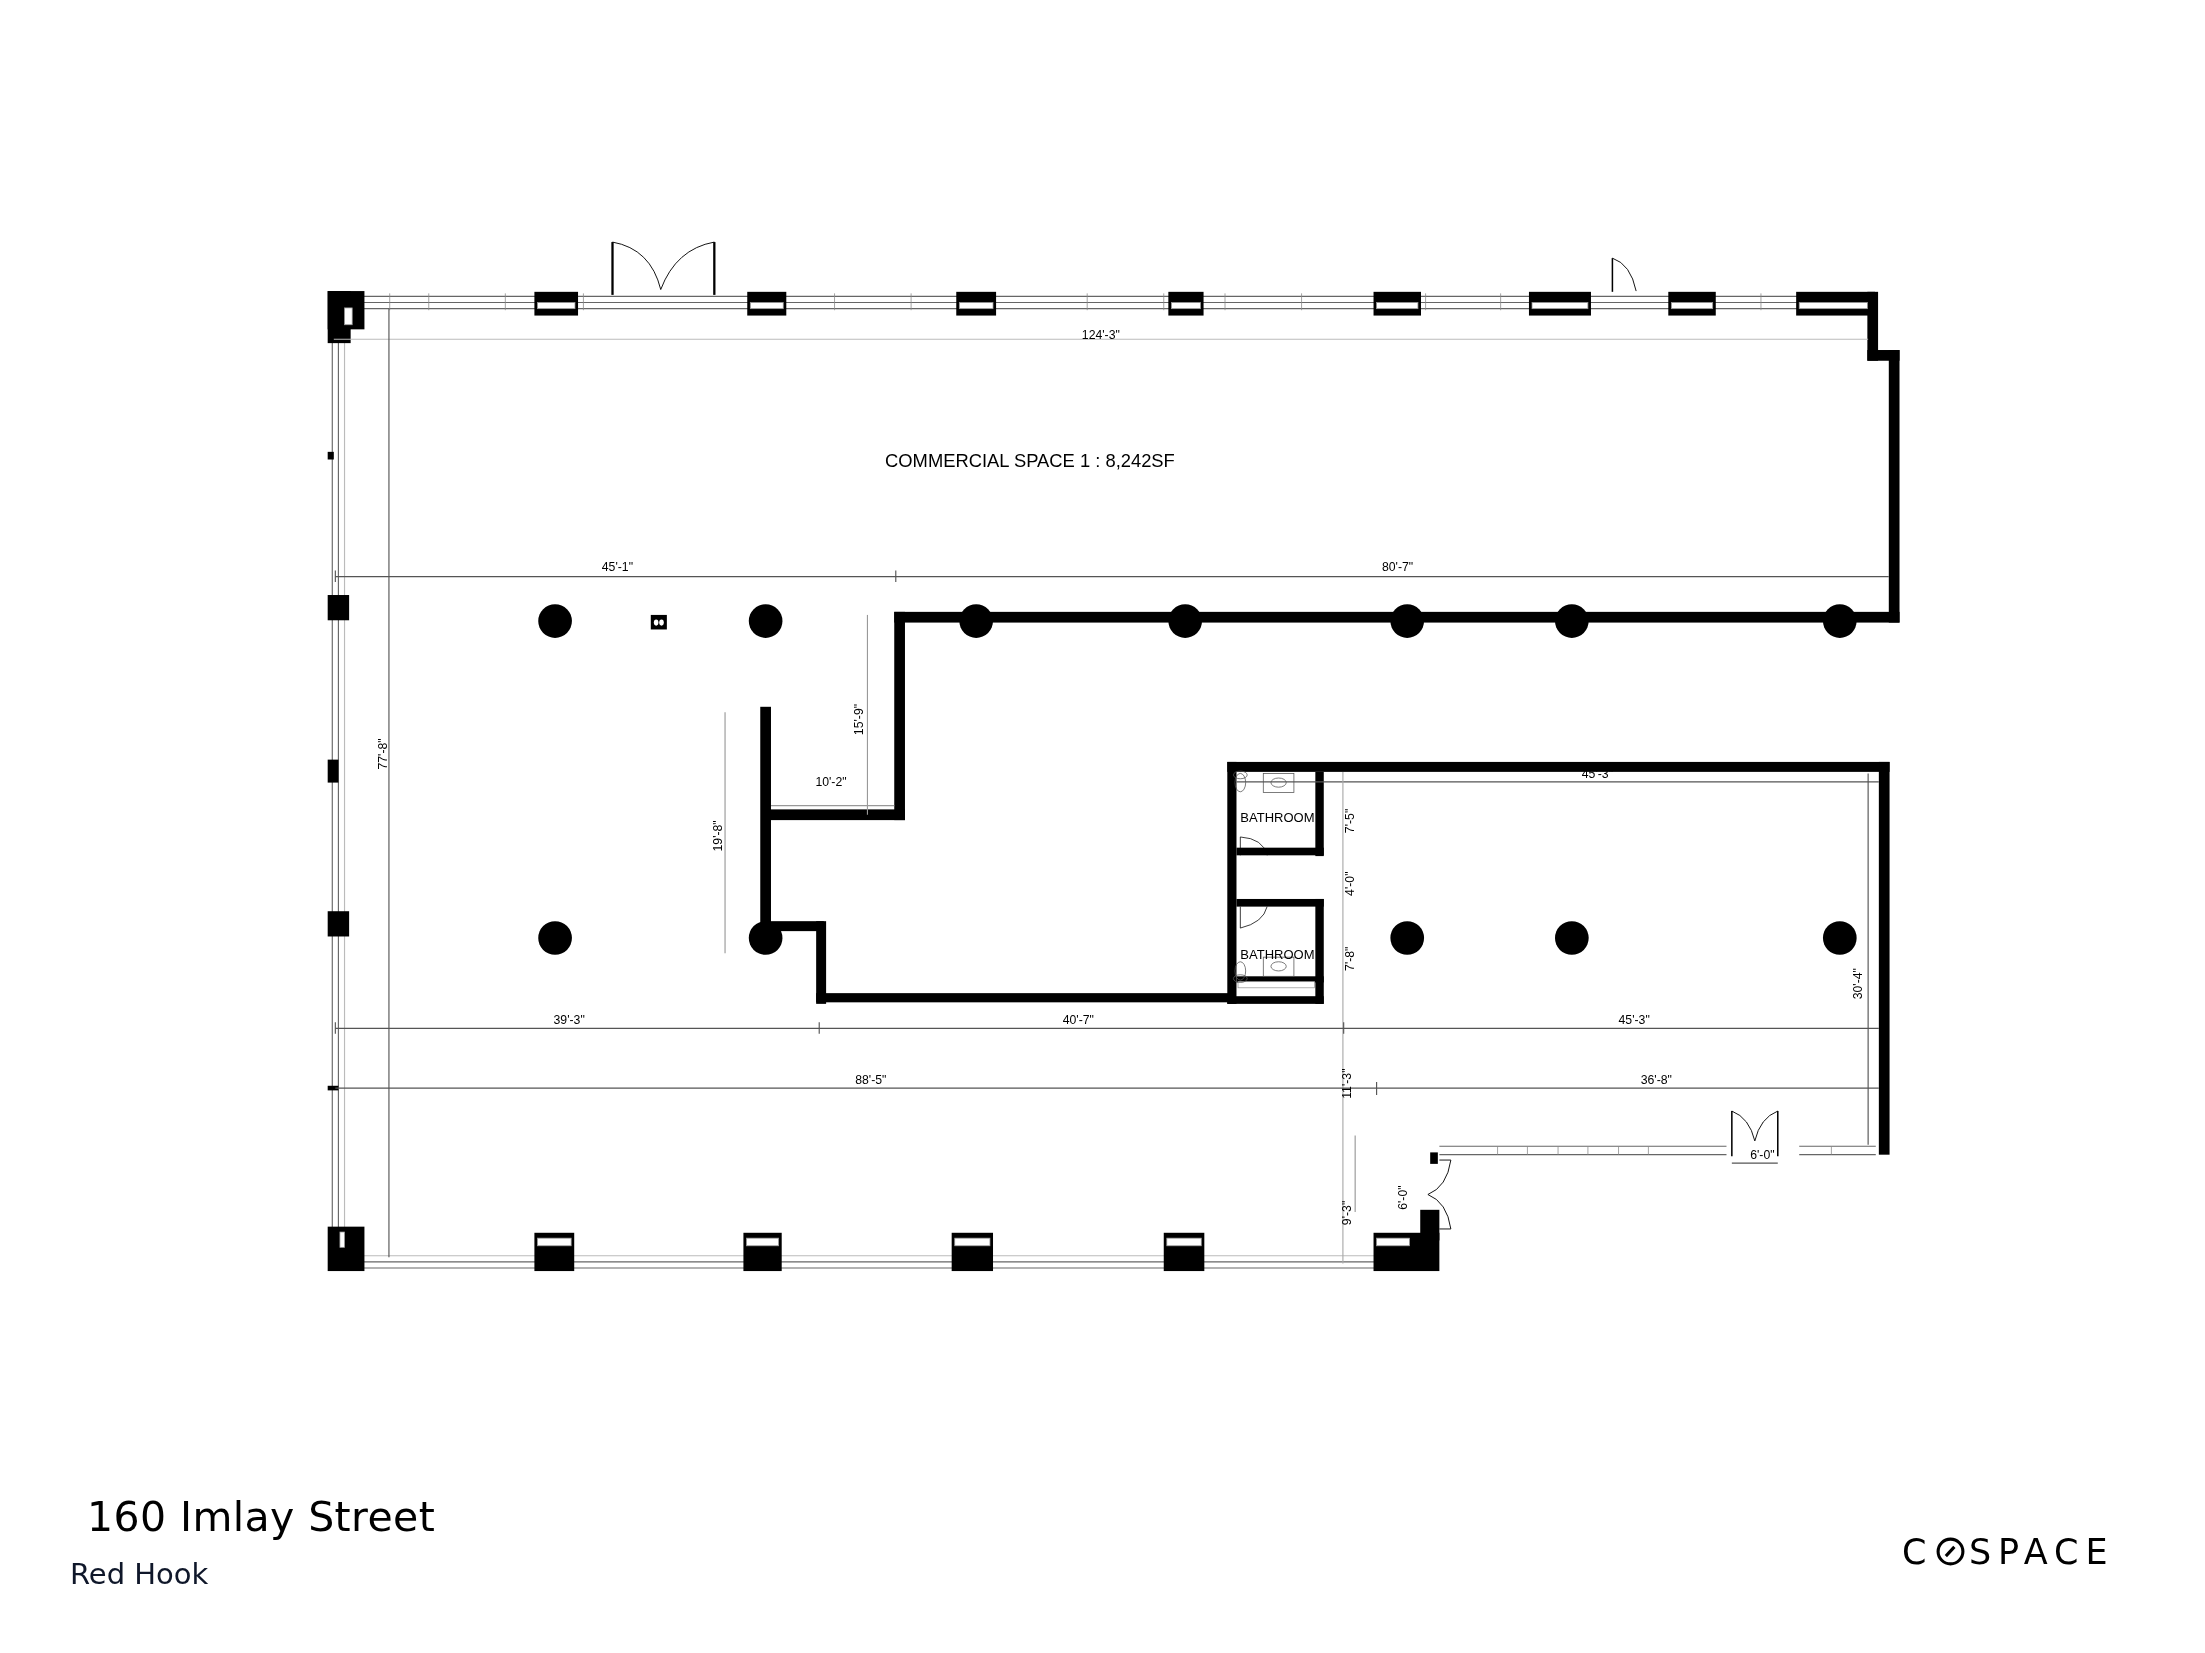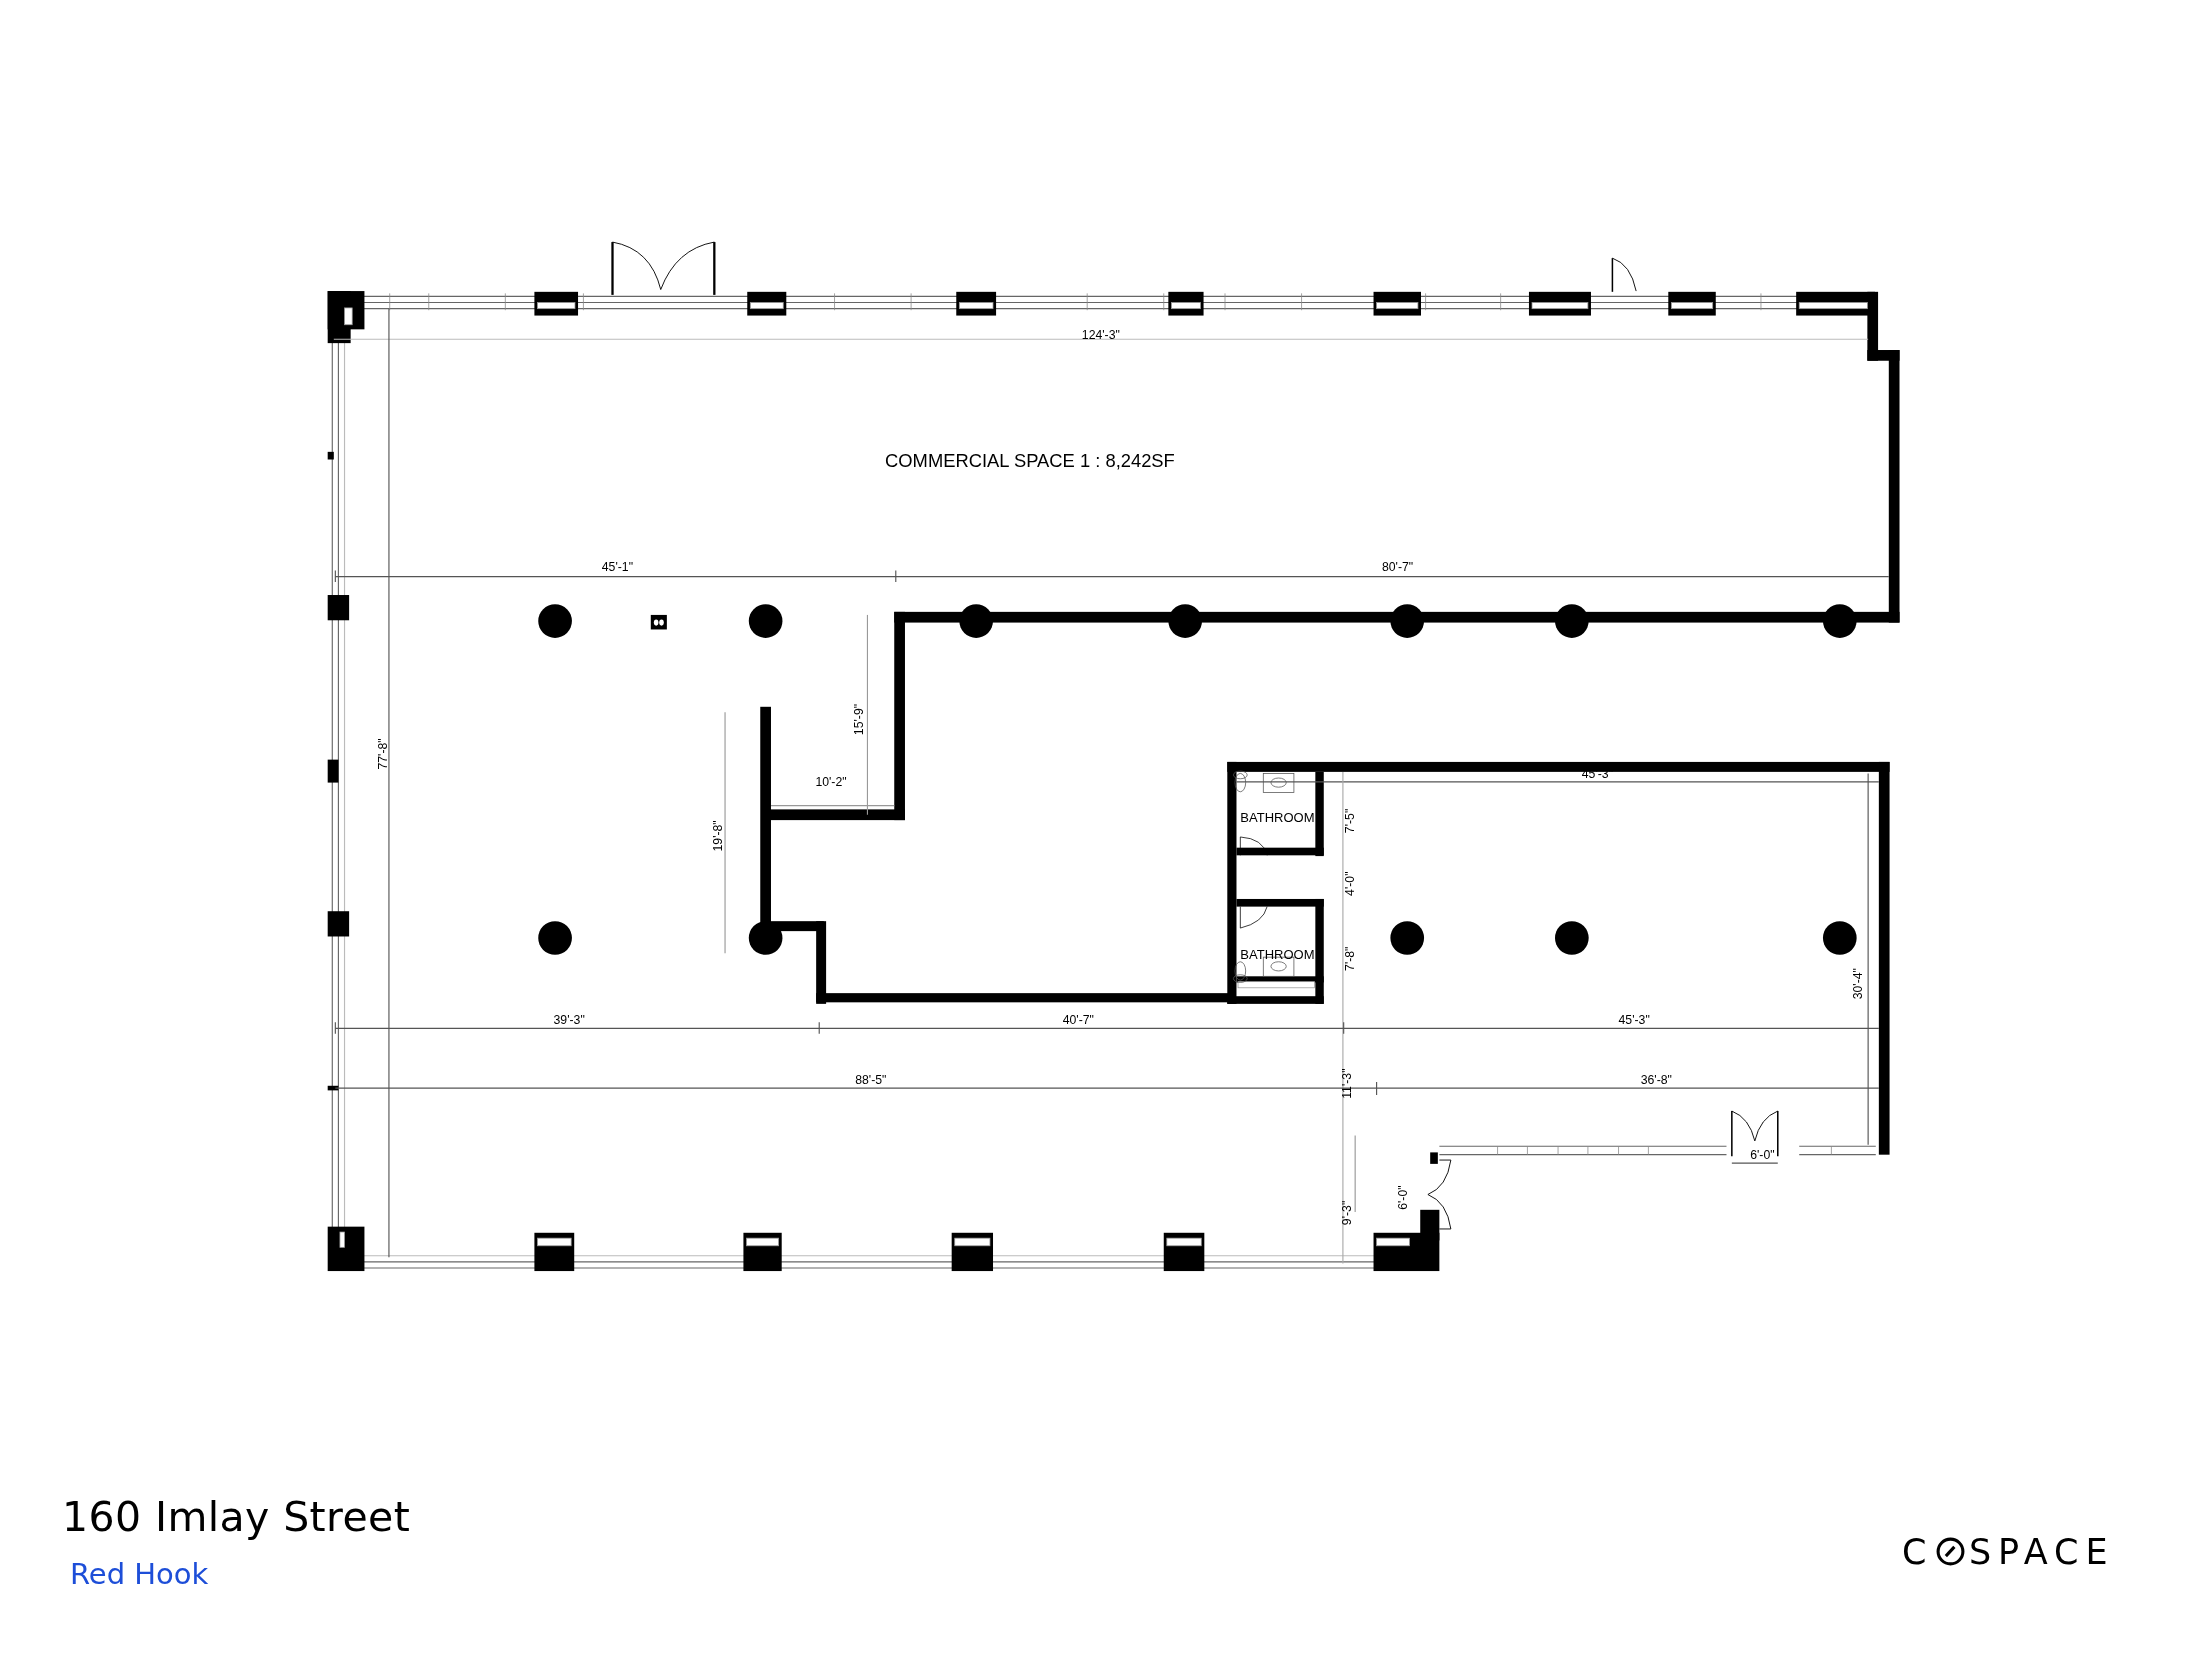--- a/index.html
+++ b/index.html
@@ -1,22 +1,22 @@
 <!DOCTYPE html>
 <html style="font-size:12.3px"><head>
 <meta charset="utf-8">
 <style>
   html, body { margin:0; padding:0; background:#ffffff; }
   body { width:2205px; height:1654px; position:relative; overflow:hidden; font-family:"Liberation Sans", sans-serif; }
   #plan { position:absolute; left:0; top:0; width:2205px; height:1654px; }
   .dim { font-family:"Liberation Sans", sans-serif; font-size:16px; fill:#000; }
   .label-main { font-family:"Liberation Sans", sans-serif; font-size:24px; fill:#000; }
   .label-bath { font-family:"Liberation Sans", sans-serif; font-size:17px; fill:#000; }
-  .footer-title { position:absolute; left:62px; top:1493px; font-family:"DejaVu Sans", sans-serif; font-size:41px; color:#000; letter-spacing:0.4px; }
-  .footer-sub { position:absolute; left:70px; top:1557px; font-family:"DejaVu Sans", sans-serif; font-size:29px; color:#1d4ed8; }
+  .footer-title { position:absolute; left:87px; top:1493px; font-family:"DejaVu Sans", sans-serif; font-size:41px; color:#000; letter-spacing:0.4px; }
+  .footer-sub { position:absolute; left:70px; top:1557px; font-family:"DejaVu Sans", sans-serif; font-size:29px; color:#0f172a; }
   .logo { position:absolute; left:1902px; top:1534px; height:35px; display:flex; align-items:center; font-family:"DejaVu Sans", sans-serif; font-size:35px; letter-spacing:6.9px; color:#000; }
   .logo .o-glyph { display:inline-block; width:31px; height:31px; margin:0 3.1px 0 1.5px; }
 </style>
 </head>
 <body>
 
 <svg id="plan" viewBox="0 0 2880 2160" xmlns="http://www.w3.org/2000/svg">
 
   <g stroke="#666" stroke-width="1.5" fill="none">
 

